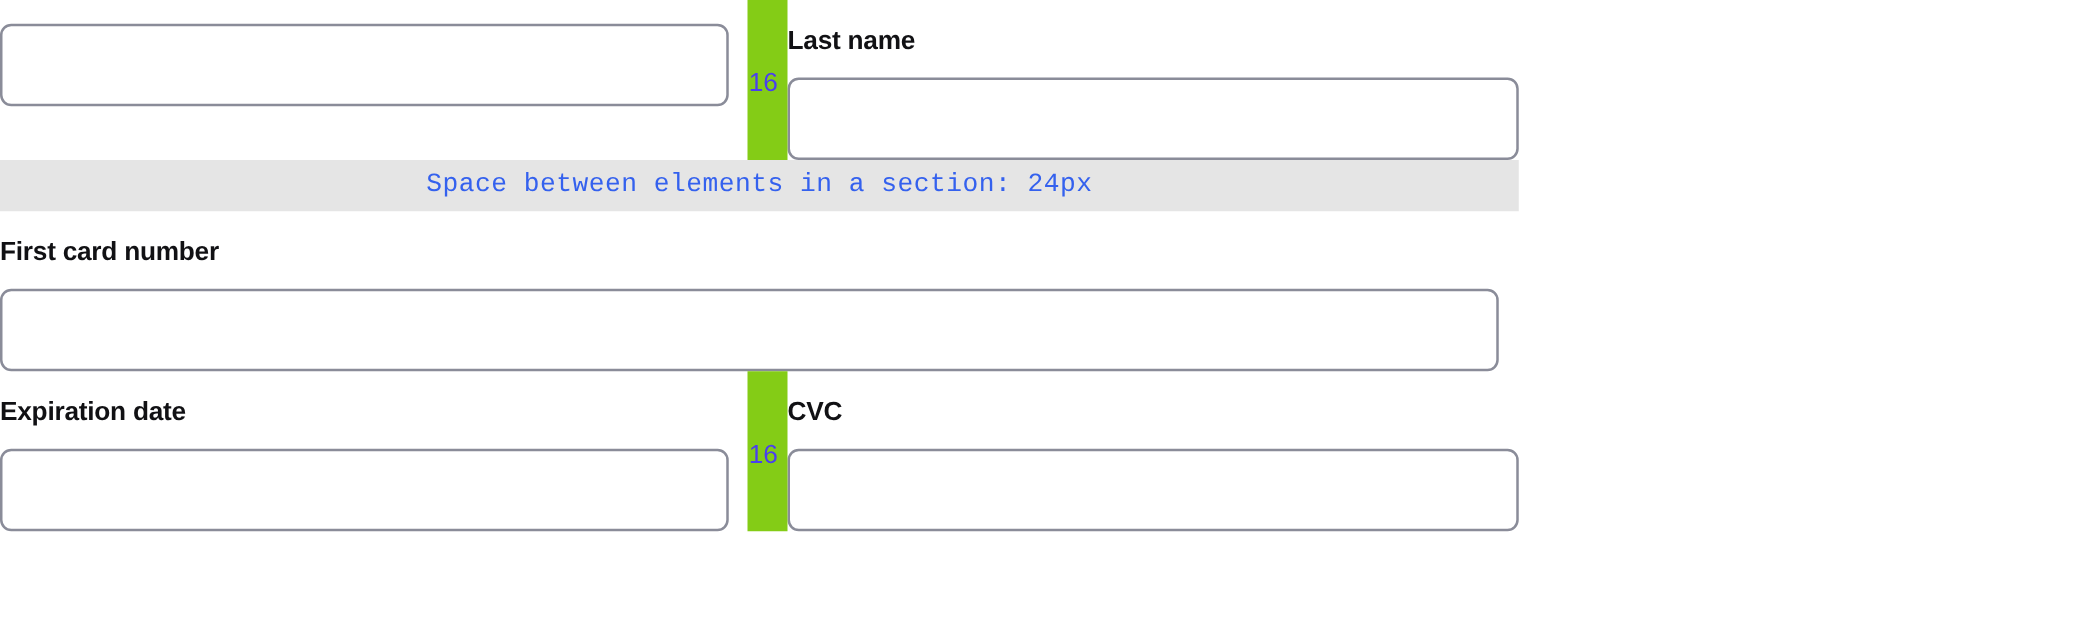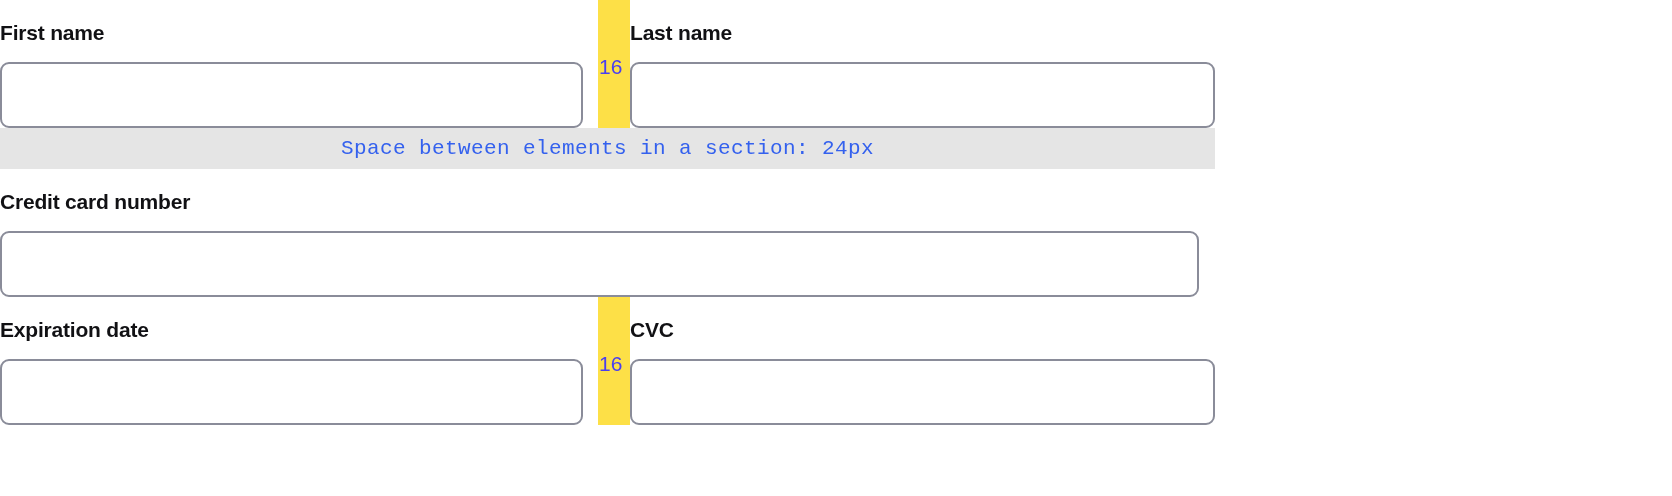--- a/index.html
+++ b/index.html
@@ -65,21 +65,21 @@
     display: block;
   }
   .field-col.col-left  .field-input { width: 583px; }
   .field-col.col-right .field-input { width: 585px; }
   .field-col.col-full  .field-input { width: 1199px; }
 
   
   .gap-strip {
     width: 32px;
     flex: 0 0 32px;
-    background: #fde047;
+    background: #84cc16;
     position: relative;
   }
   .gap-strip-label {
     position: absolute;
     top: 56px;
     left: 1px;
     font-size: 21px;
     color: #4a3ff0;
     line-height: 1;
     font-family: "Liberation Sans", sans-serif;
@@ -114,41 +114,40 @@
   }
   .spacing-band-text { line-height: 1; white-space: nowrap; }
 </style>
 </head>
 <body>
 
 <div class="form-annotated">
 
   <div class="field-row">
     <div class="field-col col-left">
-      <div class="field-label">First name</div>
       <input class="field-input" type="text" placeholder="" style="">
     </div>
 
     <div class="gap-strip">
       <span class="gap-strip-label">16</span>
     </div>
 
     <div class="field-col col-right">
       <div class="field-label">Last name</div>
       <input class="field-input" type="text" placeholder="" style="">
     </div>
   </div>
 
   <div class="spacing-band band-section">
     <span class="spacing-band-text">Space between elements in a section: 24px</span>
   </div>
 
   <div class="field-row">
     <div class="field-col col-full">
-      <div class="field-label">Credit card number</div>
+      <div class="field-label">First card number</div>
       <input class="field-input" type="text" placeholder="" style="">
     </div>
   </div>
 
 
   <div class="field-row">
     <div class="field-col col-left">
       <div class="field-label">Expiration date</div>
       <input class="field-input" type="text" placeholder="" style="">
     </div>

